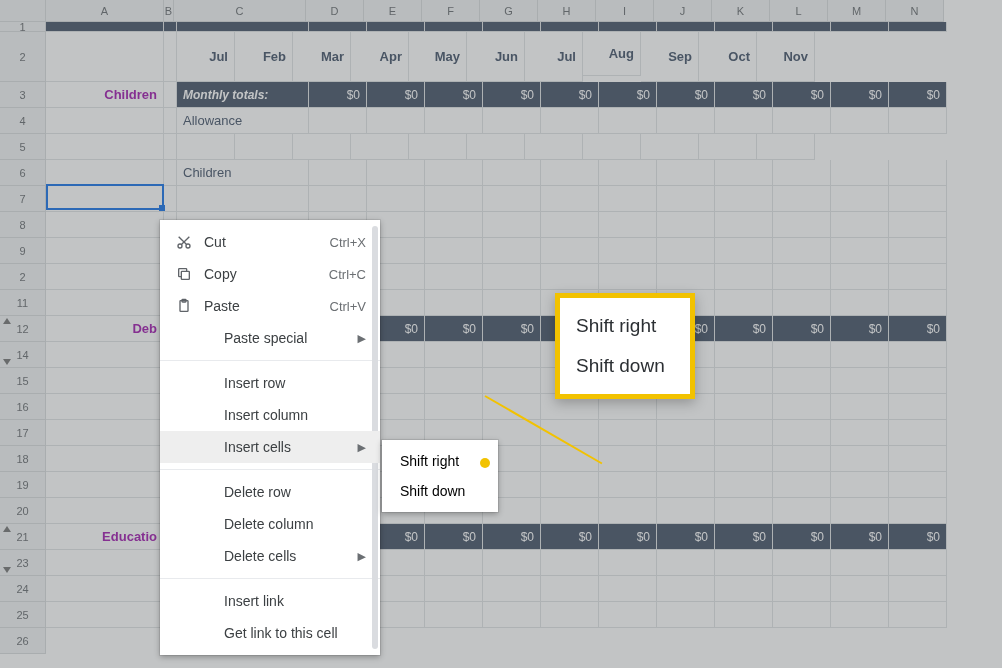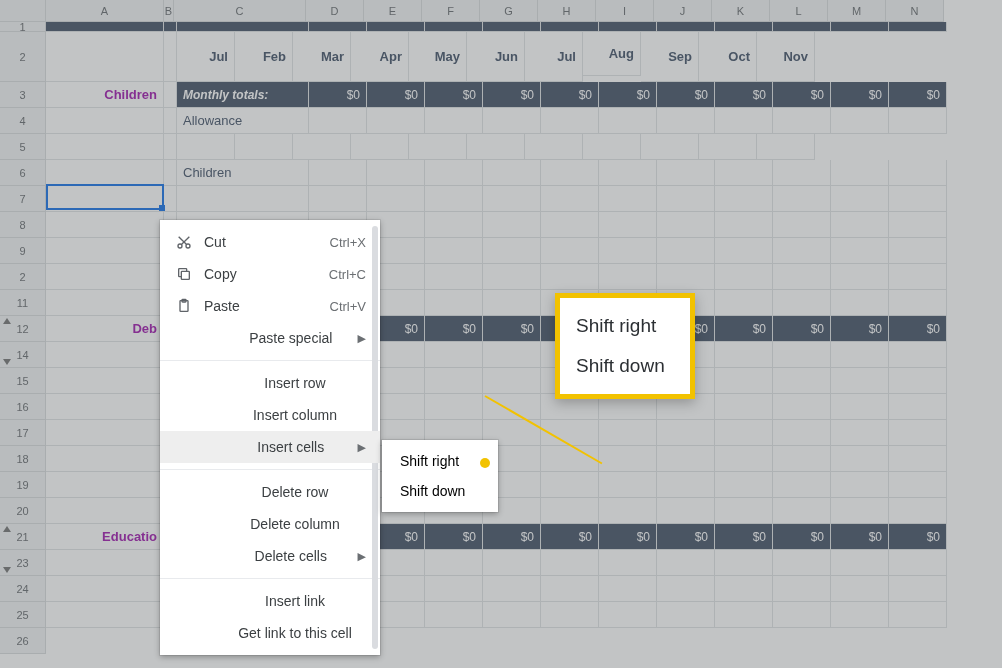--- a/index.html
+++ b/index.html
@@ -40,21 +40,21 @@
   
   .menu { position:absolute; top:220px; left:160px; width:220px; background:#fff;
           box-shadow:0 2px 6px rgba(0,0,0,.3),0 0 0 1px rgba(0,0,0,.08); z-index:10;
           font-size:14px; color:#3c4043; padding:6px 0;}
   .menu .scroll { position:absolute; right:2px; top:6px; bottom:6px; width:6px; background:#dadce0; border-radius:3px;}
   .mi { height:32px; display:flex; align-items:center; padding:0 14px; position:relative;}
   .mi .ic { width:20px; display:flex; justify-content:center; margin-right:10px; color:#5f6368;}
   .mi .lbl { flex:1; }
   .mi .short { color:#6b6f73; font-size:13px;}
   .mi .arrow { color:#6b6f73; font-size:11px;}
-  .mi.noic { padding-left:64px;text-align:center;}
+  .mi.noic { padding-left:64px;}
   .sep { height:1px; background:#e8eaed; margin:6px 0;}
   .mi.hover { background:#eeeeee;}
 
   .submenu { position:absolute; top:440px; left:382px; width:116px; background:#fff;
              box-shadow:0 2px 6px rgba(0,0,0,.3),0 0 0 1px rgba(0,0,0,.08); z-index:10; padding:6px 0;}
   .submenu .mi { padding:0 18px; height:30px; font-size:14px;}
 
   
   .callout { position:absolute; top:293px; left:555px; width:140px; border:5px solid #f2c200;
              background:#fff; z-index:20; box-shadow:0 4px 12px rgba(0,0,0,.25); padding:8px 0;}

